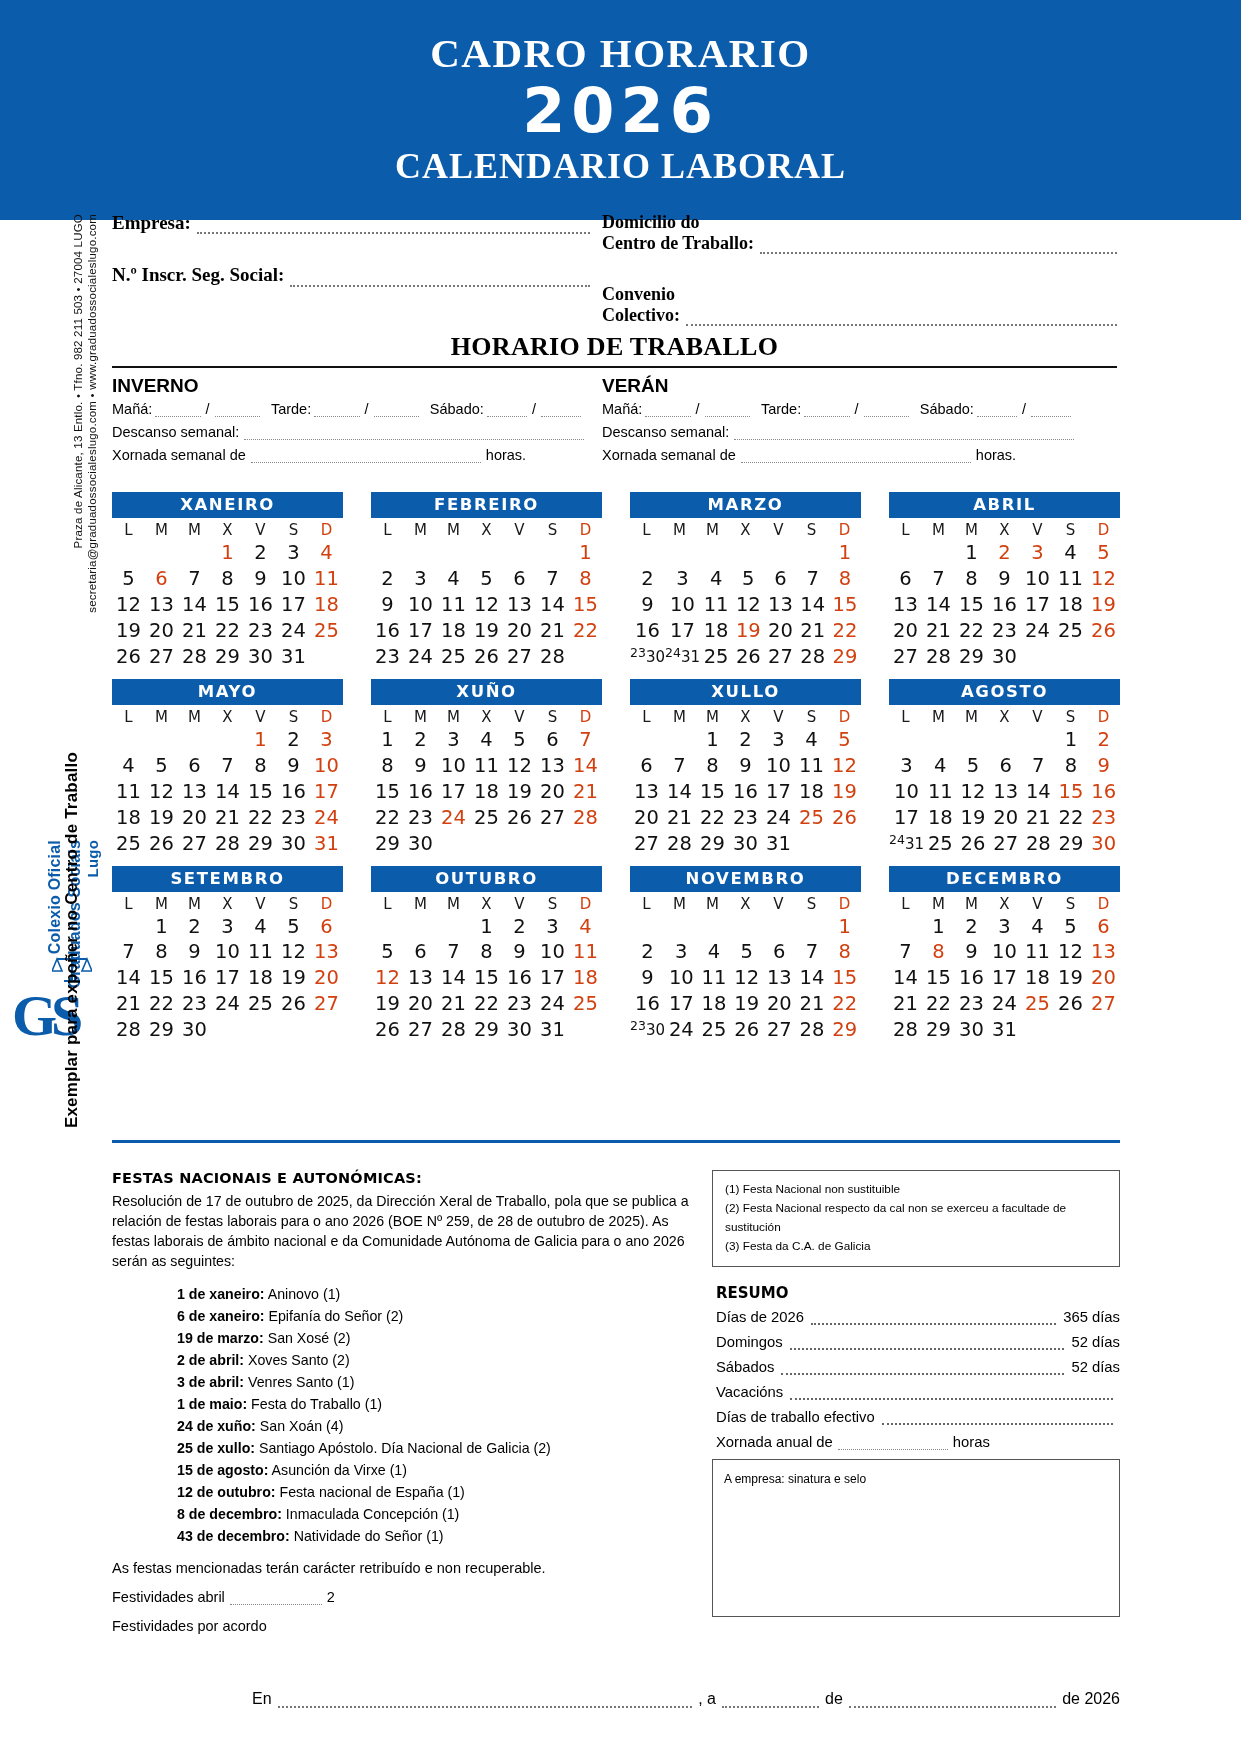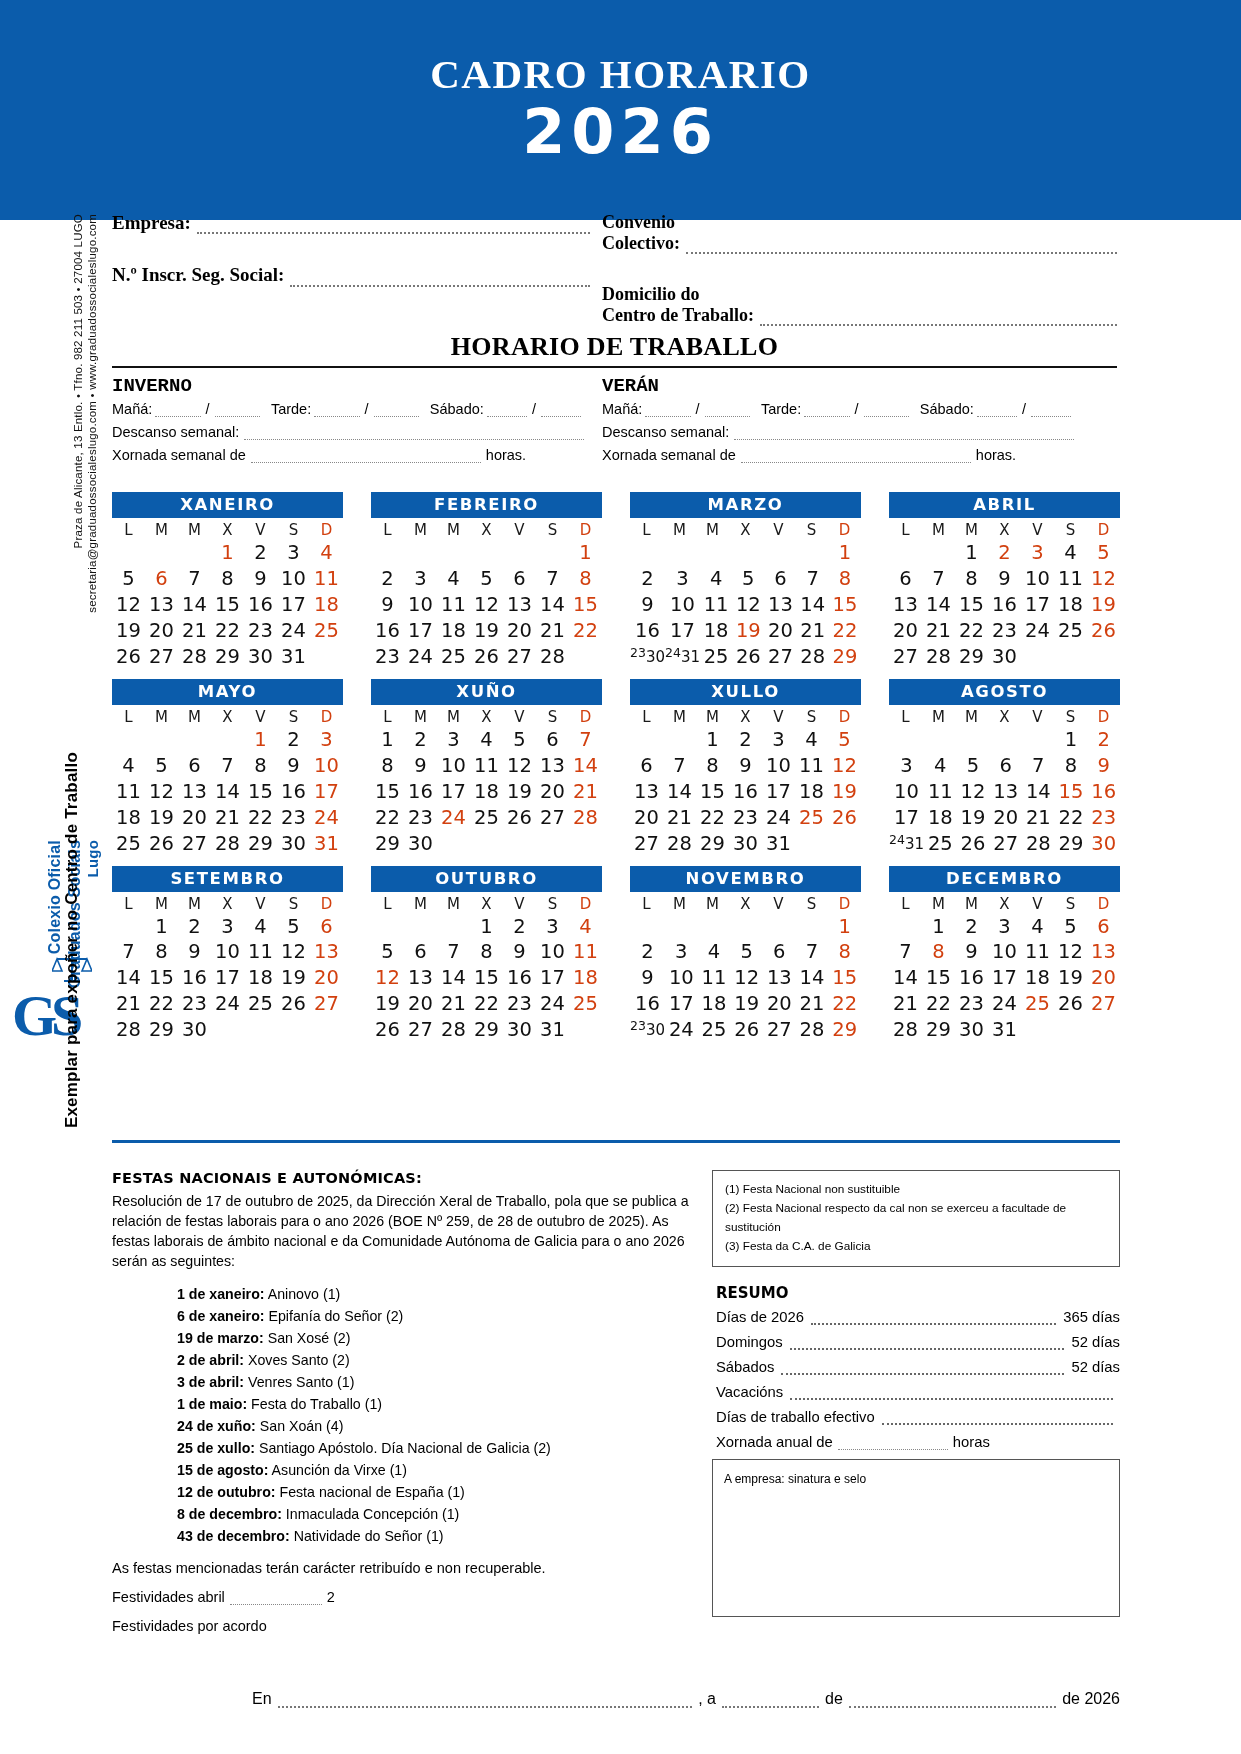--- a/index.html
+++ b/index.html
@@ -113,21 +113,21 @@
     text-align: center;
     font-family: "Liberation Serif", serif;
     font-weight: bold; font-size: 26px;
     margin-top: 8px; letter-spacing: .3px;
   }
   .hrule { border-top: 2.5px solid #111; margin-top: 4px; }
 
   .season-cols { display: flex; margin-top: 7px; }
   .season { width: 490px; padding-right: 18px; }
   .season-title {
-    font-family: Liberation Mono, monospace;
+    font-family: Liberation Sans, sans-serif;
     font-weight: bold; font-size: 19px; margin-bottom: 4px;
   }
   .season-line { display: flex; align-items: flex-end; font-size: 14.5px; margin-bottom: 7px; white-space: nowrap; }
   .season-line .lab { font-size: 14.5px; }
   .mini-dot { display: inline-block; width: 52px; border-bottom: 1.5px dotted #888; height: 11px; margin: 0 3px; }
   .mini-dot.w2 { width: 46px; }
   .slash { font-size: 14.5px; margin: 0 2px; }
   .season-line.full { display: flex; }
   .season-line.full .grow { flex: 1; border-bottom: 1.5px dotted #888; height: 11px; margin-left: 5px; }
   .season-line.full .grow2 { flex: 1; border-bottom: 1.5px dotted #888; height: 11px; margin: 0 5px; max-width: 230px; }
@@ -229,20 +229,21 @@
   .footer-line .g3 { flex: 1.6; }
 </style>
 </head>
 <body>
 
 <div class="page">
 
   <div class="masthead">
     <div class="mast-top">CADRO HORARIO</div>
     <div class="mast-year">2026</div>
+    <div class="mast-bot">CALENDARIO LABORAL</div>
   </div>
 
   <div class="side-rail">
     <div class="vtext addr1">Praza de Alicante, 13 Entlo. • Tfno. 982 211 503 • 27004 LUGO</div>
     <div class="vtext addr2">secretaria@graduadossocialeslugo.com • www.graduadossocialeslugo.com</div>
 
     <div class="logo-block">
       <div class="vtext logo-l1">Colexio Oficial</div>
       <div class="vtext logo-l2">Graduados Sociais</div>
       <div class="vtext logo-l3">Lugo</div>
@@ -270,30 +271,30 @@
       <div class="blk">
         <div class="frow">
           <span class="flabel">N.º Inscr. Seg. Social:</span>
           <span class="dots"></span>
         </div>
       </div>
     </div>
 
     <div class="col-right">
       <div class="blk">
+        <div class="flabel two-line">Domicilio do</div>
+        <div class="frow">
+          <span class="flabel two-line">Centro de Traballo:</span>
+          <span class="dots"></span>
+        </div>
+      </div>
+      <div class="blk">
         <div class="flabel two-line">Convenio</div>
         <div class="frow">
           <span class="flabel two-line">Colectivo:</span>
-          <span class="dots"></span>
-        </div>
-      </div>
-      <div class="blk">
-        <div class="flabel two-line">Domicilio do</div>
-        <div class="frow">
-          <span class="flabel two-line">Centro de Traballo:</span>
           <span class="dots"></span>
         </div>
       </div>
     </div>
   </div>
 
   <div style="position:absolute; left:112px; top:324px; width:1005px;">
     <div class="horario-title">HORARIO DE TRABALLO</div>
     <div class="hrule"></div>
 

